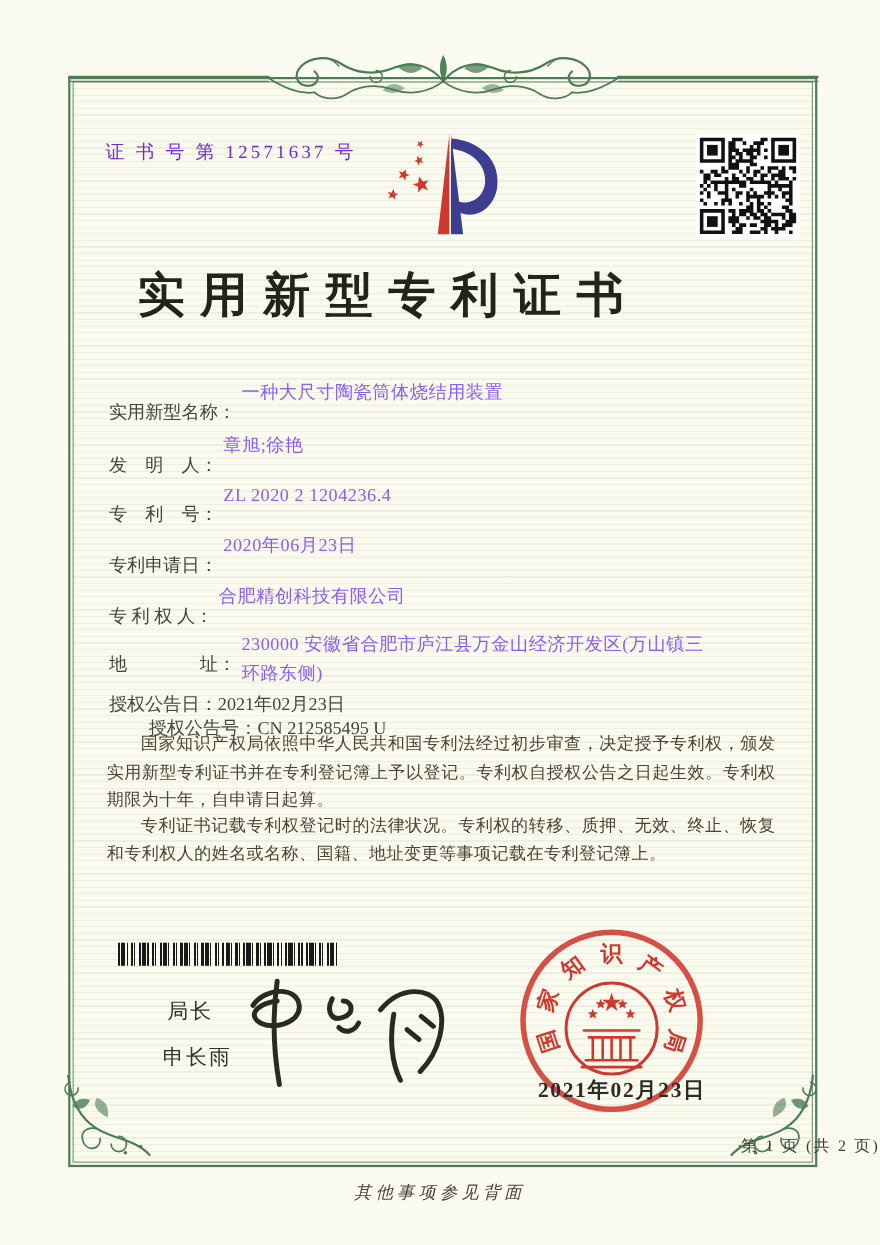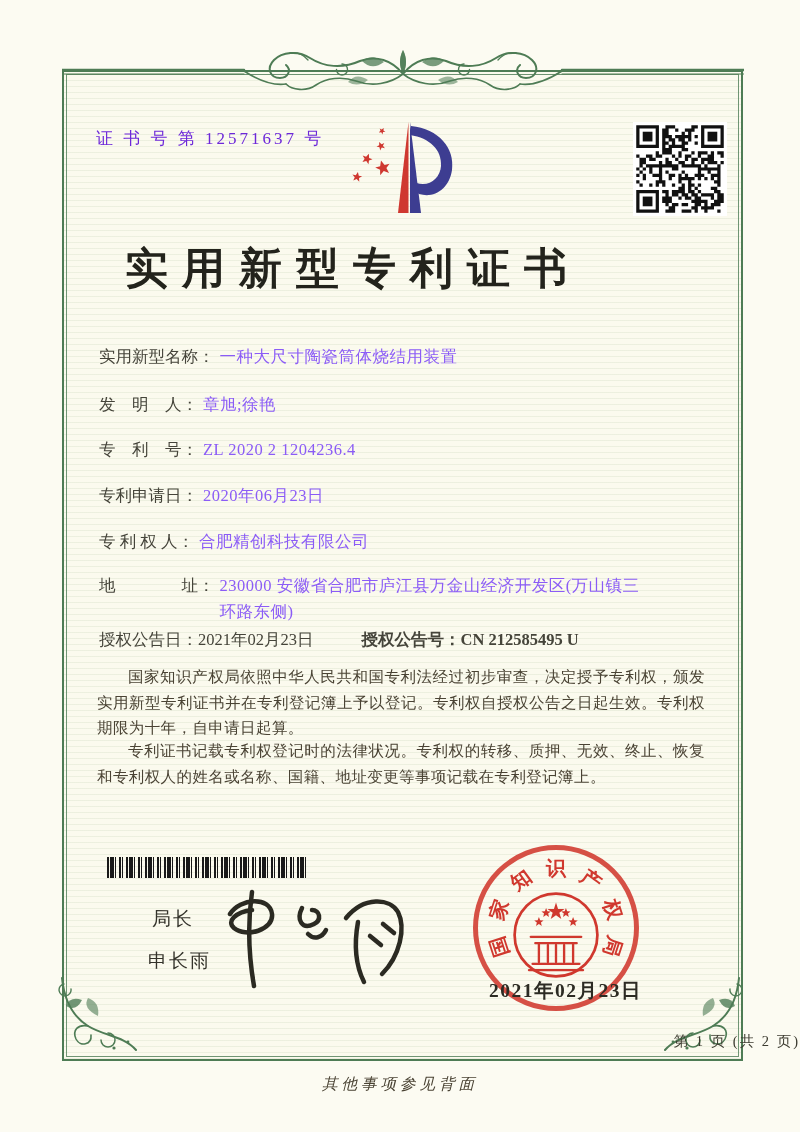--- a/index.html
+++ b/index.html
@@ -30,25 +30,25 @@
   .corner-right{left:659px;top:976px;}
 
   .cert-no{position:absolute;left:96px;top:127px;font-size:17px;letter-spacing:3px;color:#6d28d9;}
   .logo{position:absolute;left:336px;top:116px;}
   .qr{position:absolute;left:633px;top:122px;background:#fff;}
   .title{
     position:absolute;left:0;top:240px;width:692px;text-align:center;
     font-size:43px;font-weight:700;letter-spacing:14px;text-indent:14px;color:#23231c;
   }
   .row{position:absolute;left:99px;display:flex;font-size:16.5px;line-height:26px;}
-  .flabel{flex:0 0 auto;white-space:pre;color:#45443a;}
+  .flabel{flex:0 0 auto;white-space:pre;color:#45443a;margin-top:18px;}
   .fvalue{margin-left:5px;color:#8b5cf6;letter-spacing:.5px;}
   .row-address .fvalue{width:432px;}
-  .grant-row{position:absolute;left:99px;top:629px;font-size:16.5px;color:#45443a;display:flex;}
-  .grant-pair2{margin-left:48px;font-weight:bold;}
+  .grant-row{position:absolute;left:99px;top:629px;font-size:16.5px;color:#45443a;display:flex;flex-direction:column;}
+  .grant-pair2{margin-left:36px;}
   .body-par{
     position:absolute;left:97px;width:608px;margin:0;text-align:justify;
     font-size:15.5px;line-height:25.5px;text-indent:2em;color:#4a4334;letter-spacing:.4px;
   }
   .barcode{
     position:absolute;left:107px;top:857px;width:202px;height:21px;
     background:repeating-linear-gradient(90deg,
       #191919 0 2px, rgba(0,0,0,0) 2px 3px,
       #191919 3px 7px, rgba(0,0,0,0) 7px 8px,
       #191919 8px 9px, rgba(0,0,0,0) 9px 12px,

